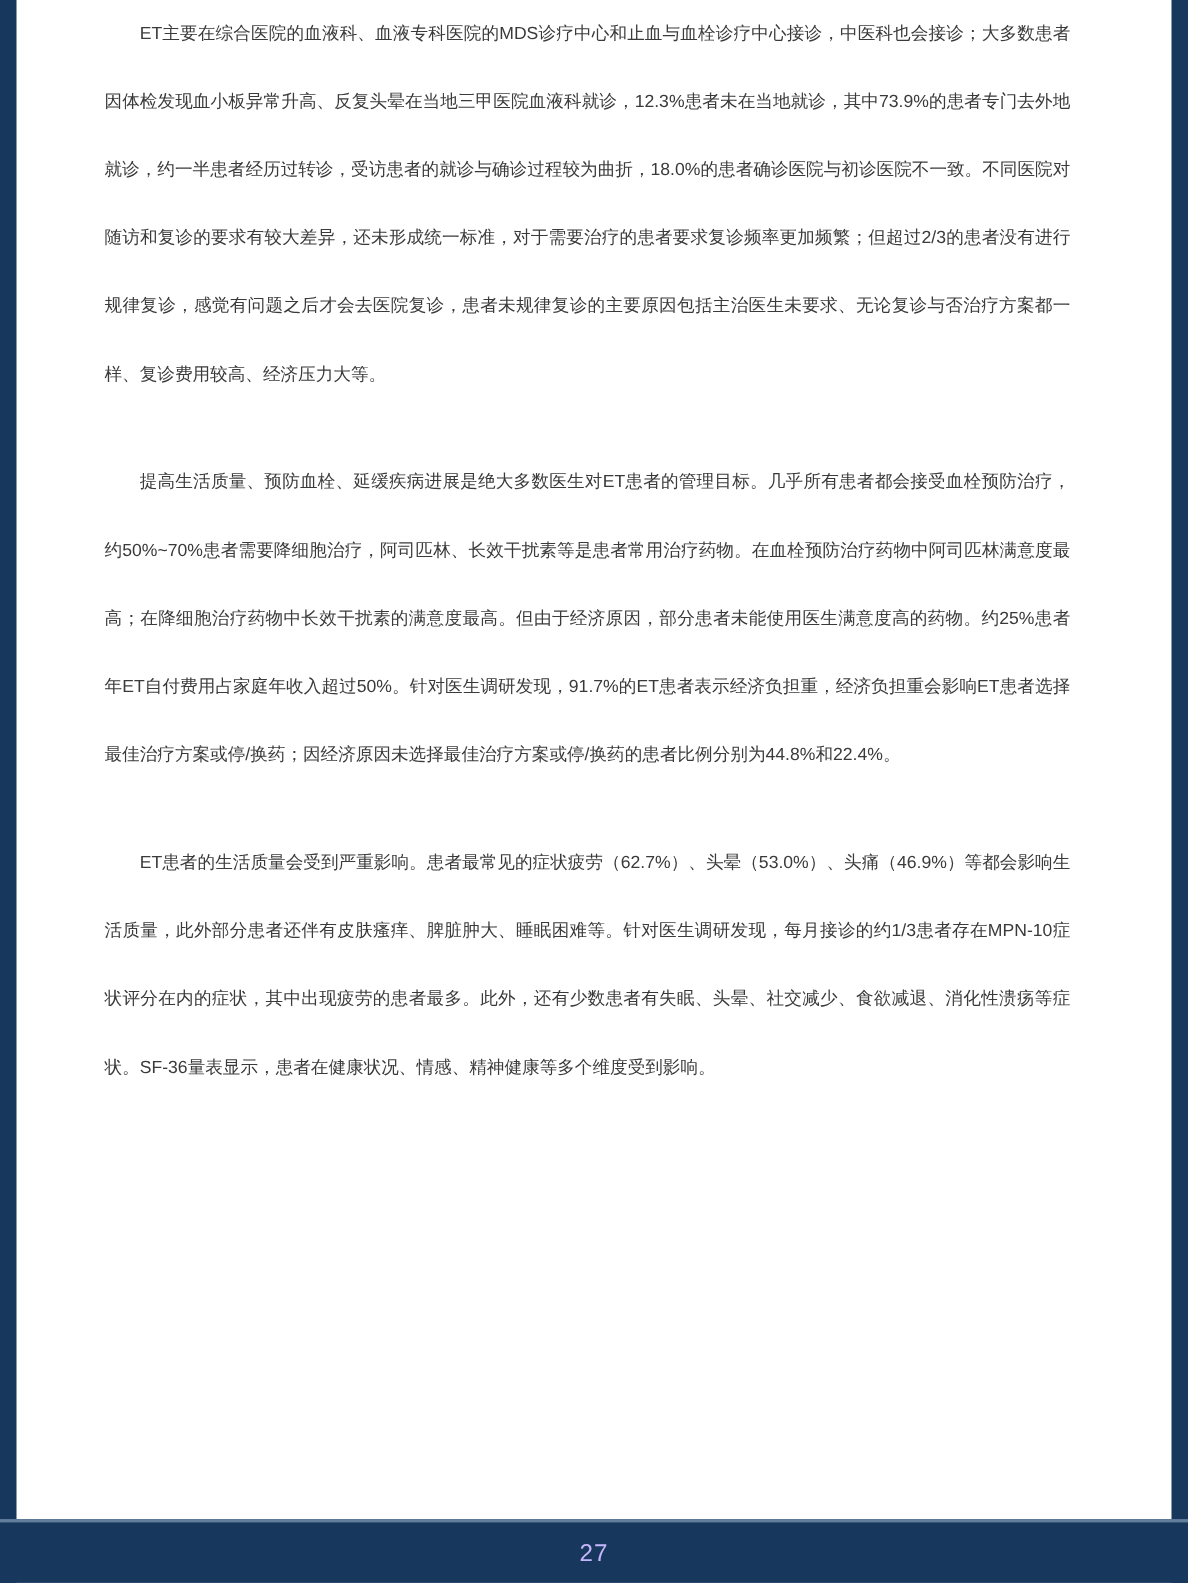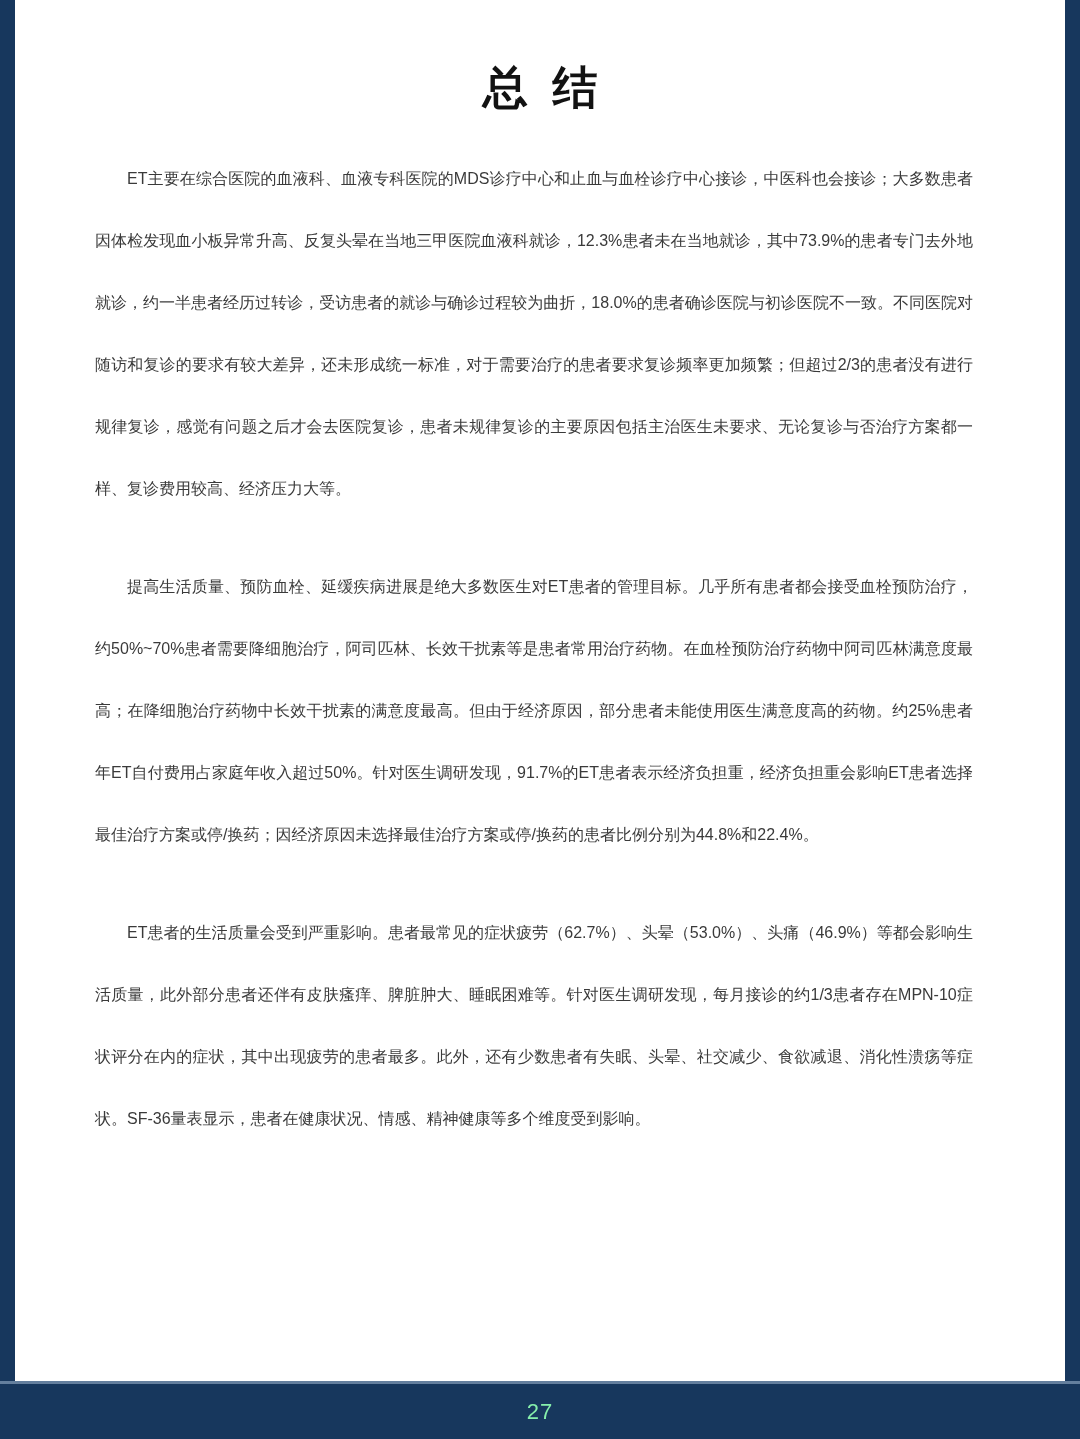--- a/index.html
+++ b/index.html
@@ -59,35 +59,34 @@
     bottom: 0;
     height: 55px;
     background: #17375d;
     border-top: 3px solid #647f9e;
     z-index: 3;
     display: flex;
     align-items: center;
     justify-content: center;
   }
   .page-number {
-    color: #86efac;
+    color: #c4b5fd;
     font-size: 22px;
     letter-spacing: 1px;
   }
 </style>
 </head>
 <body>
 
 <div class="page">
 
   <div class="edge-bar left"></div>
   <div class="edge-bar right"></div>
 
   <div class="content">
-    <h1 class="doc-title">总结</h1>
 
     <div class="body-text">
       <p>ET主要在综合医院的血液科、血液专科医院的MDS诊疗中心和止血与血栓诊疗中心接诊，中医科也会接诊；大多数患者因体检发现血小板异常升高、反复头晕在当地三甲医院血液科就诊，12.3%患者未在当地就诊，其中73.9%的患者专门去外地就诊，约一半患者经历过转诊，受访患者的就诊与确诊过程较为曲折，18.0%的患者确诊医院与初诊医院不一致。不同医院对随访和复诊的要求有较大差异，还未形成统一标准，对于需要治疗的患者要求复诊频率更加频繁；但超过2/3的患者没有进行规律复诊，感觉有问题之后才会去医院复诊，患者未规律复诊的主要原因包括主治医生未要求、无论复诊与否治疗方案都一样、复诊费用较高、经济压力大等。</p>
       <p>提高生活质量、预防血栓、延缓疾病进展是绝大多数医生对ET患者的管理目标。几乎所有患者都会接受血栓预防治疗，约50%~70%患者需要降细胞治疗，阿司匹林、长效干扰素等是患者常用治疗药物。在血栓预防治疗药物中阿司匹林满意度最高；在降细胞治疗药物中长效干扰素的满意度最高。但由于经济原因，部分患者未能使用医生满意度高的药物。约25%患者年ET自付费用占家庭年收入超过50%。针对医生调研发现，91.7%的ET患者表示经济负担重，经济负担重会影响ET患者选择最佳治疗方案或停/换药；因经济原因未选择最佳治疗方案或停/换药的患者比例分别为44.8%和22.4%。</p>
       <p>ET患者的生活质量会受到严重影响。患者最常见的症状疲劳（62.7%）、头晕（53.0%）、头痛（46.9%）等都会影响生活质量，此外部分患者还伴有皮肤瘙痒、脾脏肿大、睡眠困难等。针对医生调研发现，每月接诊的约1/3患者存在MPN-10症状评分在内的症状，其中出现疲劳的患者最多。此外，还有少数患者有失眠、头晕、社交减少、食欲减退、消化性溃疡等症状。SF-36量表显示，患者在健康状况、情感、精神健康等多个维度受到影响。</p>
 
     </div>
   </div>
 
   <div class="footer">

